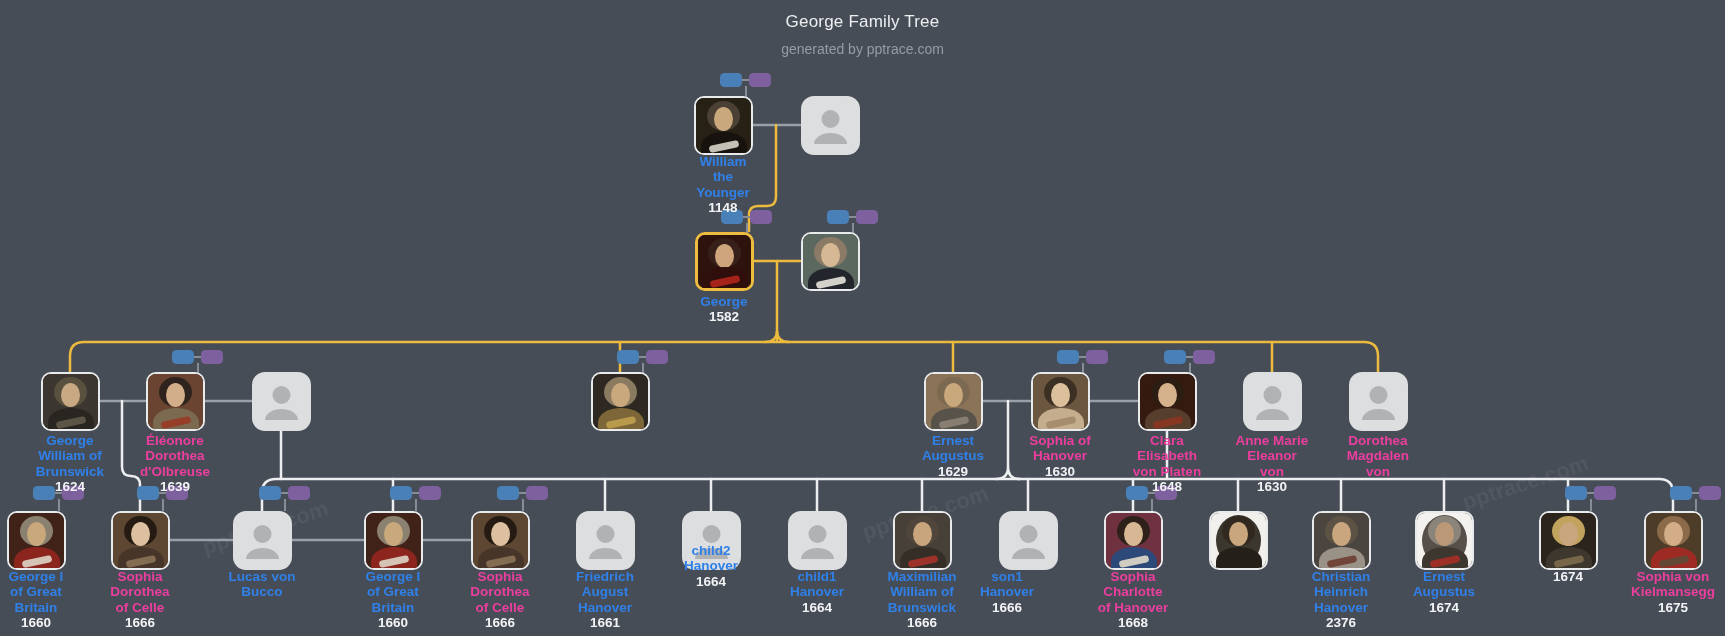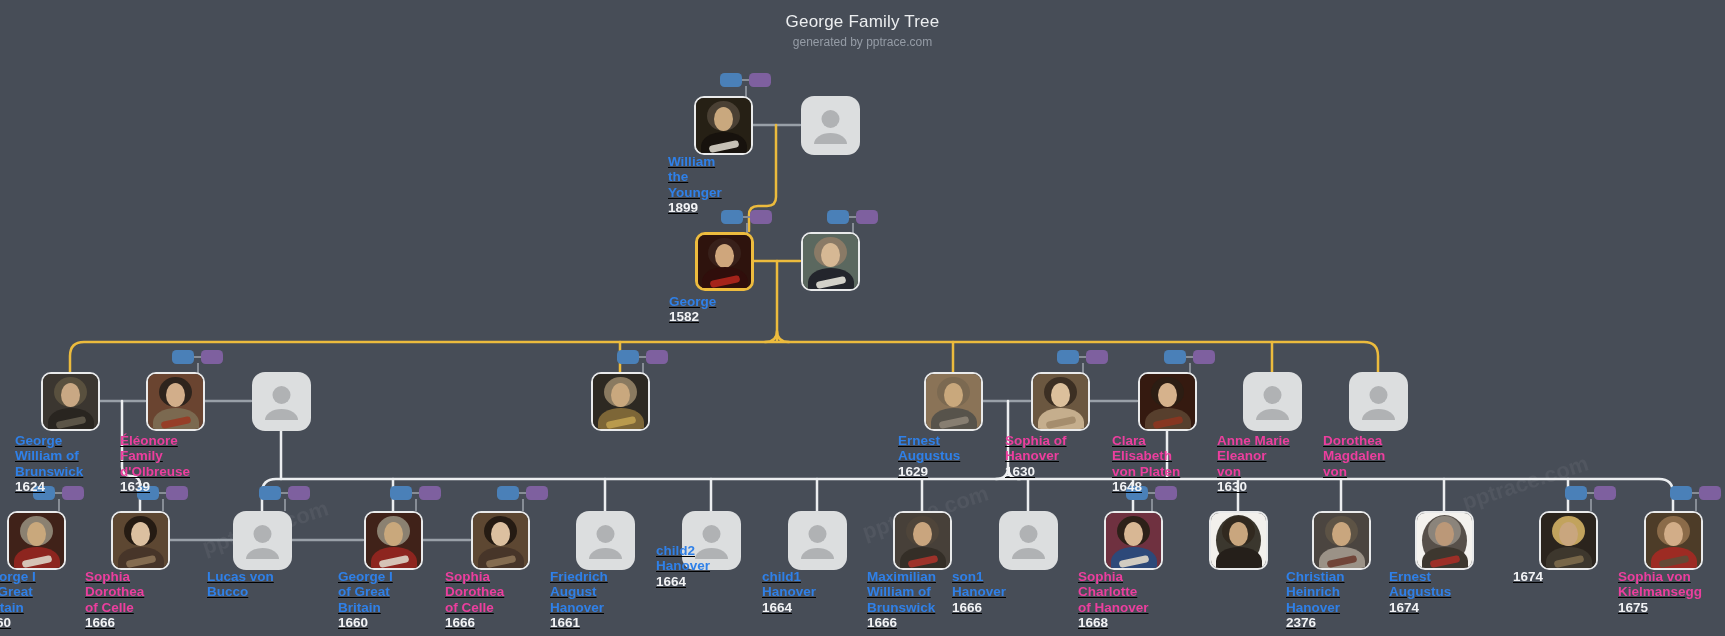--- a/index.html
+++ b/index.html
@@ -1,40 +1,40 @@
 <!DOCTYPE html>
 <html><head>
 <meta charset="utf-8">
 <style>
   html,body{margin:0;padding:0;background:#474d57;}
   #stage{position:relative;width:1725px;height:636px;background:#474d57;overflow:hidden;
          font-family:"Liberation Sans","DejaVu Sans",sans-serif;}
   .hdr{position:absolute;top:12px;left:0;width:1725px;text-align:center;z-index:5;}
   .hdr .t{font-size:17px;color:#eceef0;letter-spacing:.2px;}
-  .hdr .s{font-size:12px;color:#959ca6;margin-top:3px;}
+  .hdr .s{font-size:14px;color:#959ca6;margin-top:9px;}
   svg.wires{position:absolute;left:0;top:0;z-index:1;}
   .wm{position:absolute;z-index:0;font-size:22px;font-weight:700;color:rgba(255,255,255,0.055);
       transform:rotate(-18deg);white-space:nowrap;}
   
   .node{position:absolute;width:59px;height:59px;box-sizing:border-box;border:2px solid #e9eaeb;
         border-radius:10px;background:#2a2a2a;z-index:3;overflow:hidden;cursor:pointer;}
   .node.sel{border:3px solid #eebc3e;}
   .node.ph{border:none;background:#dcdedf;border-radius:13px;}
   .portrait{position:absolute;inset:0;background:var(--bg);}
   .portrait .ofill{position:absolute;inset:2px 5px;border-radius:50%;background:var(--bg);}
   .portrait.oval{background:var(--frame);}
   .portrait i{display:block;position:absolute;}
   .portrait .hair{left:50%;top:5%;width:33px;height:30px;margin-left:-16.5px;border-radius:50%;background:var(--hair);}
   .portrait .face{left:50%;top:17%;width:19px;height:24px;margin-left:-9.5px;border-radius:50%;background:var(--face);}
   .portrait .torso{left:50%;bottom:-7px;width:46px;height:28px;margin-left:-23px;border-radius:50% 50% 0 0;background:var(--dress);}
   .portrait .sash{left:50%;bottom:3px;width:30px;height:7px;margin-left:-15px;background:var(--accent);
                   transform:rotate(-12deg);border-radius:3px;opacity:.9;}
   .ph svg{position:absolute;left:0;top:0;}
   
-  .label{position:absolute;width:110px;z-index:4;text-align:left;pointer-events:none;text-decoration:underline;}
+  .label{position:absolute;width:110px;z-index:4;text-align:center;pointer-events:none;}
   .label .nm{font-size:13.5px;line-height:15.3px;font-weight:700;white-space:pre-line;}
   .label .nm.m{color:#2f80e8;}
   .label .nm.f{color:#ec3e9e;}
   .label .yr{font-size:13.5px;line-height:15.3px;font-weight:700;color:#f2f3f5;}
   
   .pills{position:absolute;width:51px;height:14px;z-index:2;}
   .pills::before{content:"";position:absolute;left:21px;top:6px;width:9px;height:2px;background:#878d96;}
   .pills::after{content:"";position:absolute;left:25px;top:13px;width:2px;height:12px;background:#878d96;}
   .pill{position:absolute;top:0;width:22px;height:14px;border-radius:4.5px;cursor:pointer;}
   .pill.b{left:0;background:#4a80b8;}
@@ -168,21 +168,21 @@
   <div class="node ph" style="left:801px;top:96px">
     <svg width="59" height="59" viewBox="0 0 59 59">
         <circle cx="29.5" cy="23" r="9" fill="#b0b2b4"></circle>
         <path d="M13,48 a16.5,11 0 0 1 33,0 z" fill="#b0b2b4"></path>
       </svg>
   </div>
   <div class="label" style="left:668px;top:154px">
       <div class="nm m">William
 the
 Younger</div>
-      <div class="yr">1899</div>
+      <div class="yr">1148</div>
     </div>
 
   <div class="node sel" style="left:695px;top:232px">
     <div class="portrait" style="--bg: #2e130d; --hair: #38201a; --face: #cfa67c; --dress: #300e0b; --accent: #b2261c;">
         <i class="hair"></i>
         <i class="face"></i>
         <i class="torso"></i>
         <i class="sash"></i>
       </div>
   </div>
@@ -266,21 +266,21 @@
       </svg>
   </div>
   <div class="label" style="left:15px;top:433px">
       <div class="nm m">George
 William of
 Brunswick</div>
       <div class="yr">1624</div>
     </div>
   <div class="label" style="left:120px;top:433px">
       <div class="nm f">Éléonore
-Family
+Dorothea
 d'Olbreuse</div>
       <div class="yr">1639</div>
     </div>
   <div class="label" style="left:898px;top:433px">
       <div class="nm m">Ernest
 Augustus</div>
       <div class="yr">1629</div>
     </div>
   <div class="label" style="left:1005px;top:433px">
       <div class="nm f">Sophia of

